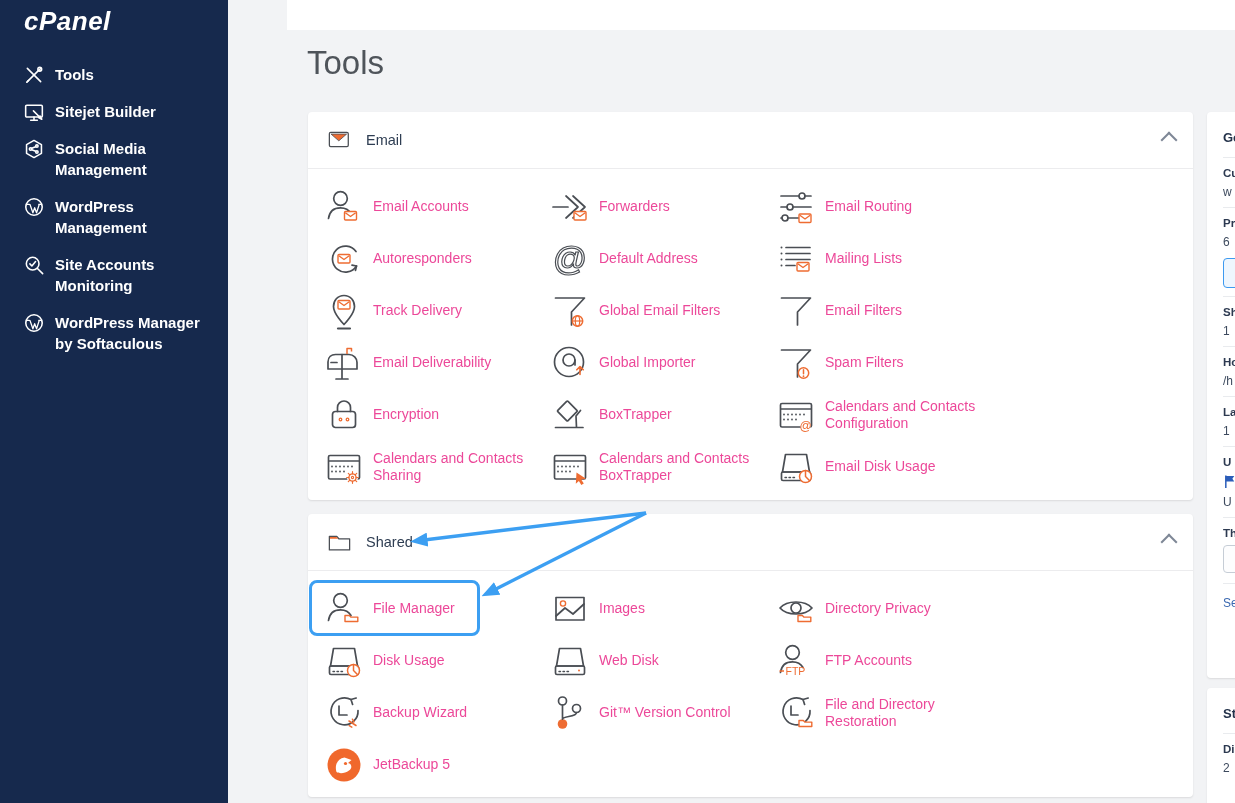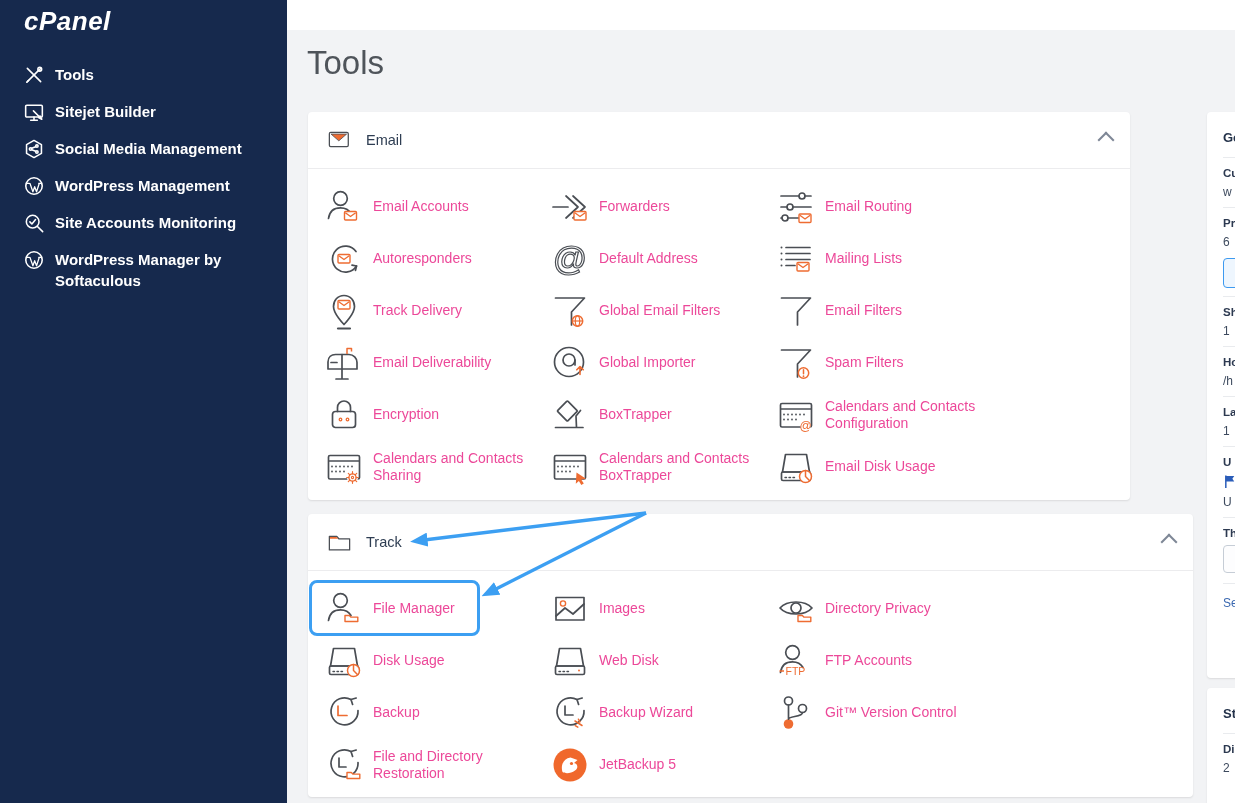--- a/index.html
+++ b/index.html
@@ -1,29 +1,29 @@
 <!DOCTYPE html>
 <html><head>
 <meta charset="utf-8">
 <style>
   html,body{margin:0;padding:0;background:#e9eaec;}
   .page{position:relative;width:1235px;height:803px;overflow:hidden;background:#f2f3f5;
         font-family:"Liberation Sans",sans-serif;-webkit-font-smoothing:antialiased;}
   
-  .sidebar{position:absolute;left:0;top:0;width:287px;height:803px;background:#16294d;color:#fff;z-index:6;}
+  .sidebar{position:absolute;left:0;top:0;width:228px;height:803px;background:#16294d;color:#fff;z-index:6;}
   .logo{position:absolute;left:24px;top:6px;font-size:26px;font-weight:bold;font-style:italic;letter-spacing:.5px;}
   .nav{position:absolute;top:56px;left:0;right:0;}
   .nav-item{display:flex;gap:11px;padding:8px 16px 8px 24px;align-items:flex-start;cursor:pointer;}
   .nav-ic{flex:0 0 20px;width:20px;height:20px;margin-top:1px;}
   .nav-label{font-size:15px;font-weight:600;line-height:1.4;}
   
   .topstrip{position:absolute;left:287px;top:0;width:948px;height:30px;background:#ffffff;}
   .page-title{position:absolute;left:307px;top:44px;margin:0;font-size:33px;font-weight:300;color:#4f545a;}
   .card{position:absolute;background:#fff;border-radius:4px;box-shadow:0 1px 2px rgba(0,0,0,.10);overflow:hidden;}
-  #email-card{left:308px;top:112px;width:822px;height:388px;}
+  #email-card{left:308px;top:112px;width:885px;height:388px;}
   #files-card{left:308px;top:514px;width:885px;height:283px;}
   .card-header{height:56px;display:flex;align-items:center;padding:0 18px;border-bottom:1px solid #ececee;}
   .hdr-ic{width:27px;height:27px;}
   .card-title{margin-left:13px;font-size:14.5px;color:#2e3d52;}
   .chev{width:10px;height:10px;border-left:2px solid #7e8796;border-top:2px solid #7e8796;
         transform:rotate(45deg);margin-left:auto;cursor:pointer;}
   .card-body{display:grid;grid-template-columns:226px 226px 1fr;padding:12px 16px 0 16px;}
   .tool-item{display:flex;align-items:center;gap:9px;height:52px;cursor:pointer;}
   .tool-ic{flex:0 0 40px;width:40px;height:40px;}
   .tool-label{font-size:14px;color:#ec4899;max-width:168px;line-height:1.25;}
@@ -314,21 +314,21 @@
         </div>
       </div>
   </section>
 
   <section class="card" id="files-card">
     <div class="card-header">
       <span class="hdr-ic" id="hdr-ic-1"><svg width="27" height="27" viewBox="0 0 40 40" xmlns="http://www.w3.org/2000/svg">
             <path d="M5,11 h11 l3,3.5 h16 v16.5 h-30 z" fill="#fff" stroke="#4a4e54" stroke-width="1.9" stroke-linejoin="round"></path>
             <path d="M5.8,11.8 h9.8 l2.4,2.7 h-12.2 z" fill="#ee6c32"></path>
           </svg></span>
-      <span class="card-title">Track</span>
+      <span class="card-title">Shared</span>
       <span class="chev"></span>
     </div>
     <div class="card-body" id="body-1">
         <div class="tool-item">
           <span class="tool-ic"><svg width="40" height="40" viewBox="0 0 40 40" xmlns="http://www.w3.org/2000/svg">
               <circle cx="16.5" cy="11.5" r="6.8" fill="none" stroke="#4a4e54" stroke-width="1.7" stroke-linecap="round" stroke-linejoin="round"></circle>
               <path d="M4.5,31.5 C5.5,24 10.5,20.8 16.5,20.8 C21.5,20.8 25,23 27,26.5" fill="none" stroke="#4a4e54" stroke-width="1.7" stroke-linecap="round" stroke-linejoin="round"></path>
               <path d="M21,32.5 v-6 h4.3 l1.5,1.6 h7 v4.4 z" fill="#fff" stroke="#ee6c32" stroke-width="1.4" stroke-linejoin="round"></path>
             </svg></span>
           <span class="tool-label">File Manager</span>
@@ -369,28 +369,20 @@
           <span class="tool-label">Web Disk</span>
         </div>
         <div class="tool-item">
           <span class="tool-ic"><svg width="40" height="40" viewBox="0 0 40 40" xmlns="http://www.w3.org/2000/svg">
               <circle cx="16.5" cy="11.5" r="6.8" fill="none" stroke="#4a4e54" stroke-width="1.7" stroke-linecap="round" stroke-linejoin="round"></circle>
               <path d="M4.5,31.5 C5.5,24 10.5,20.8 16.5,20.8 C21.5,20.8 25,23 27,26.5" fill="none" stroke="#4a4e54" stroke-width="1.7" stroke-linecap="round" stroke-linejoin="round"></path>
               <path d="M3.5,30 h4.5" stroke="#ee6c32" stroke-width="1.5" fill="none"></path>
               <text x="9.5" y="33.5" font-size="10.5" fill="#ee6c32" font-family="Liberation Sans,sans-serif">FTP</text>
             </svg></span>
           <span class="tool-label">FTP Accounts</span>
-        </div>
-        <div class="tool-item">
-          <span class="tool-ic"><svg width="40" height="40" viewBox="0 0 40 40" xmlns="http://www.w3.org/2000/svg">
-              <path d="M27,6.5 A13.5,13.5 0 1 0 34,17.5" fill="none" stroke="#4a4e54" stroke-width="1.7" stroke-linecap="round" stroke-linejoin="round"></path>
-              <path d="M27,6.5 L32.2,5 M27,6.5 L28.6,11.5" fill="none" stroke="#4a4e54" stroke-width="1.7" stroke-linecap="round" stroke-linejoin="round"></path>
-              <path d="M14,13 V22.5 H23" fill="none" stroke="#ee6c32" stroke-width="1.7" stroke-linecap="round" stroke-linejoin="round"></path>
-            </svg></span>
-          <span class="tool-label">Backup</span>
         </div>
         <div class="tool-item">
           <span class="tool-ic"><svg width="40" height="40" viewBox="0 0 40 40" xmlns="http://www.w3.org/2000/svg">
               <path d="M27,6.5 A13.5,13.5 0 1 0 34,17.5" fill="none" stroke="#4a4e54" stroke-width="1.7" stroke-linecap="round" stroke-linejoin="round"></path>
               <path d="M27,6.5 L32.2,5 M27,6.5 L28.6,11.5" fill="none" stroke="#4a4e54" stroke-width="1.7" stroke-linecap="round" stroke-linejoin="round"></path>
               <path d="M15,13 V22 H23" fill="none" stroke="#4a4e54" stroke-width="1.7" stroke-linecap="round" stroke-linejoin="round"></path>
               <path d="M25,28 l7,4.5 M28.4,26.2 l1.6,2.6 M25.2,32.6 l2.6,1.6" fill="none" stroke="#ee6c32" stroke-width="1.5" stroke-linecap="round"></path>
             </svg></span>
           <span class="tool-label">Backup Wizard</span>
         </div>

